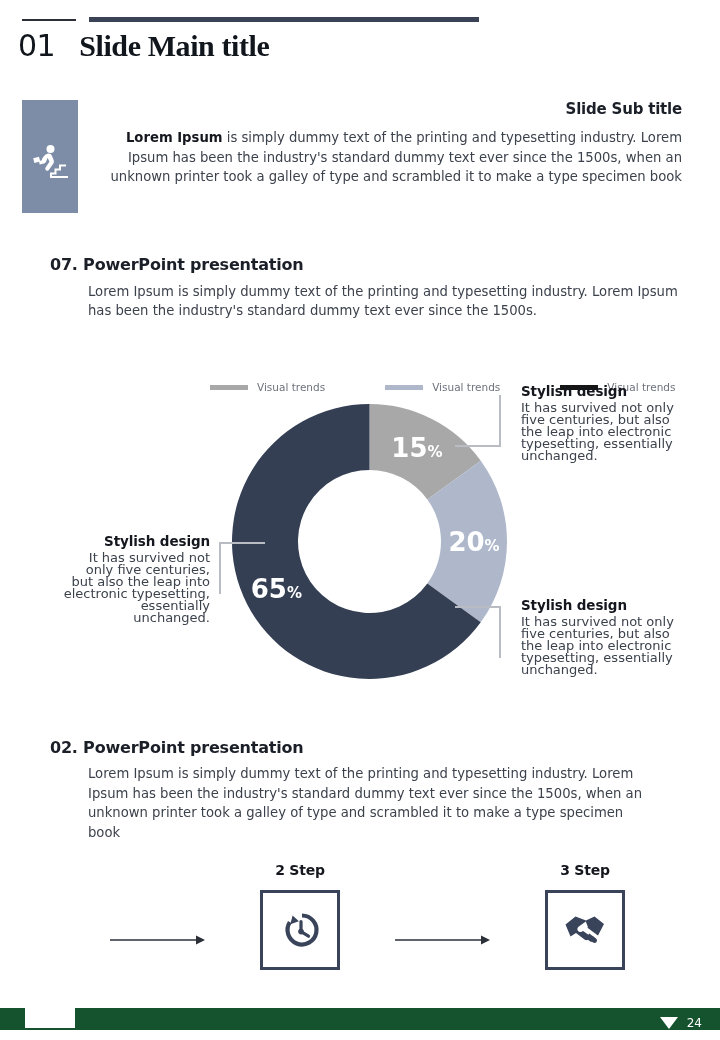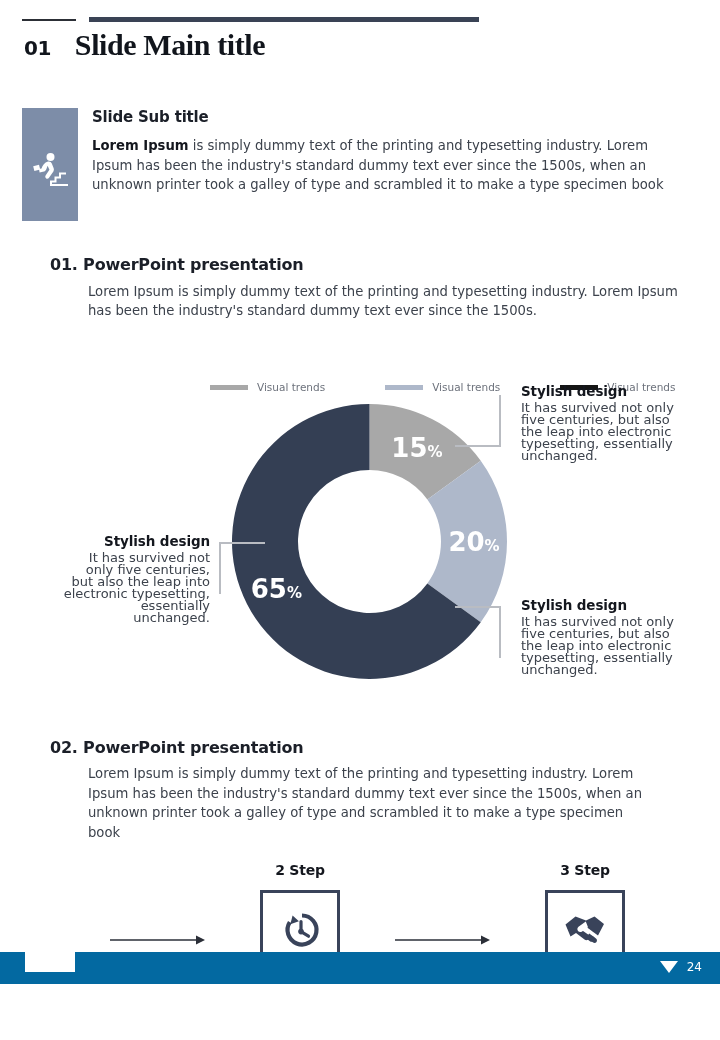--- a/index.html
+++ b/index.html
@@ -34,41 +34,42 @@
     background: #3a4355;
   }
   .hdr-row {
     position: absolute;
     left: 0; top: 28px;
     width: 720px;
     display: flex;
     align-items: baseline;
   }
   .hdr-num {
-    margin-left: 24px;
-    font-size: 20px;
-    font-weight: bold;
+    margin-left: 18px;
+    font-size: 30px;
+    font-weight: normal;
     letter-spacing: -0.5px;
     color: #11151c;
   }
   .hdr-title {
     margin-left: 24px;
     font-size: 30px;
     font-weight: bold;
     letter-spacing: -0.4px;
     color: #11151c;
     font-family: Liberation Serif, serif;
   }
 
   
   .sub-block {
     position: absolute;
-    left: 22px; top: 108px;
+    left: 22px; top: 100px;
     width: 660px;
     display: flex;
+    text-align: right;
   }
   .icon-panel {
     width: 56px;
     height: 113px;
     background: #7d8da8;
     flex: 0 0 56px;
     position: relative;
   }
   .icon-panel svg { position: absolute; left: 8px; top: 42px; }
   .sub-text { margin-left: 14px; flex: 1; }
@@ -200,23 +201,23 @@
     height: 80px;
     margin-top: 38px;
     display: flex;
     align-items: center;
     justify-content: center;
   }
 
   
   .footer {
     position: absolute;
-    left: 0; top: 952px;
-    width: 720px; height: 32px;
-    background: #0369a1;
+    left: 0; top: 1008px;
+    width: 720px; height: 22px;
+    background: #14532d;
   }
   .footer-notch {
     position: absolute;
     left: 25px; top: 0;
     width: 50px; height: 20px;
     background: #ffffff;
   }
   .footer-right {
     position: absolute;
     right: 18px; top: 8px;
@@ -252,21 +253,21 @@
       <path d="M10.2 19.6 L4.4 21 L3.2 16.2 L9 14.8 Z" fill="#ffffff"></path>
       <path d="M22 32.5 L26.5 32.5 L26.5 28.5 L31 28.5 L31 24.5 L36 24.5 L36 22.5 L29 22.5 L29 26.5 L24.5 26.5 L24.5 30.5 L20 30.5 L20 36 L38 36 L38 34 L22 34 Z" fill="#ffffff"></path>
     </svg>
   </div>
   <div class="sub-text">
     <div class="sub-title">Slide Sub title</div>
     <div class="sub-body"><b>Lorem Ipsum</b><span> is simply dummy text of the printing and typesetting industry. Lorem Ipsum has been the industry's standard dummy text ever since the 1500s, when an unknown printer took a galley of type and scrambled it to make a type specimen book</span></div>
   </div>
 </div>
 
-<div class="sec1-title">01. PowerPoint presentation</div>
+<div class="sec1-title">07. PowerPoint presentation</div>
 <div class="sec1-body">Lorem Ipsum is simply dummy text of the printing and typesetting industry. Lorem Ipsum has been the industry's standard dummy text ever since the 1500s.</div>
 
 <div class="legend">
   <div class="legend-item">
     <span class="legend-swatch" style="background:#a8a8a8"></span>
     <span class="legend-label">Visual trends</span>
   </div>
   <div class="legend-item">
     <span class="legend-swatch" style="background:#aeb8ca"></span>
     <span class="legend-label">Visual trends</span>

